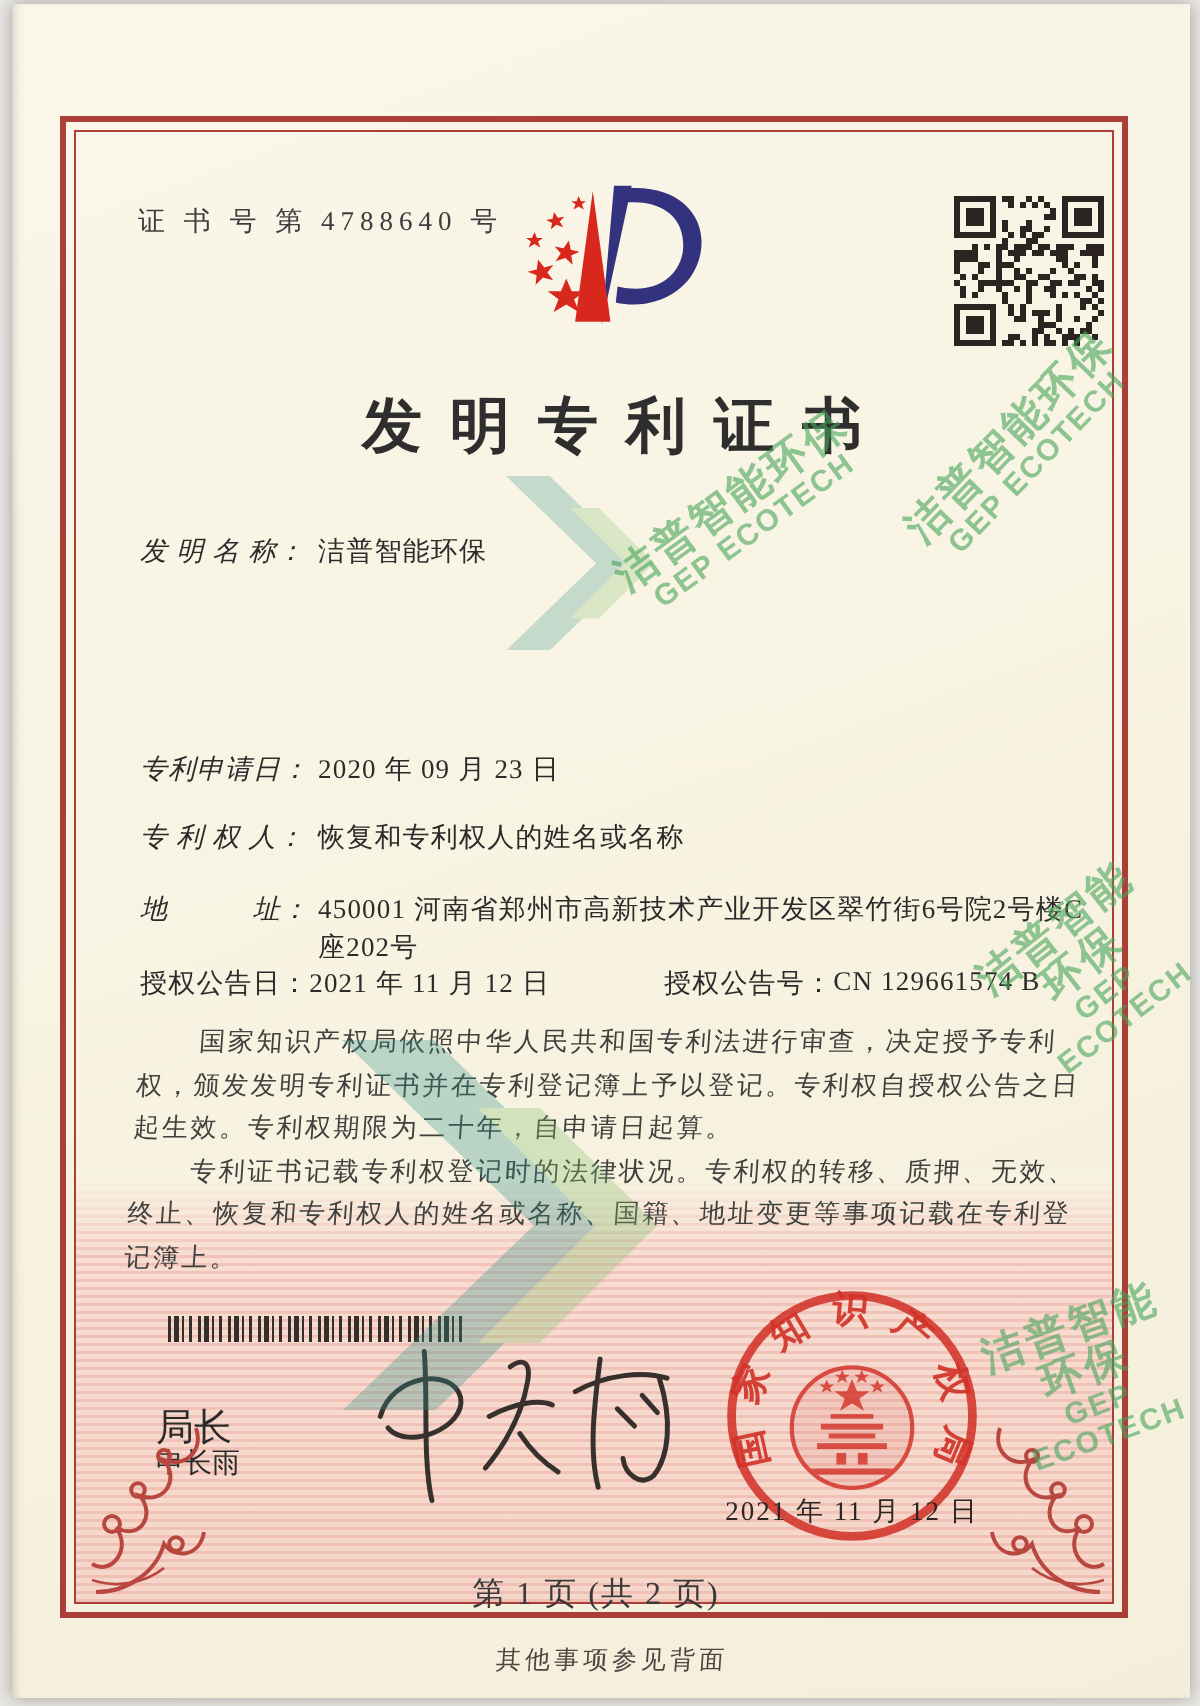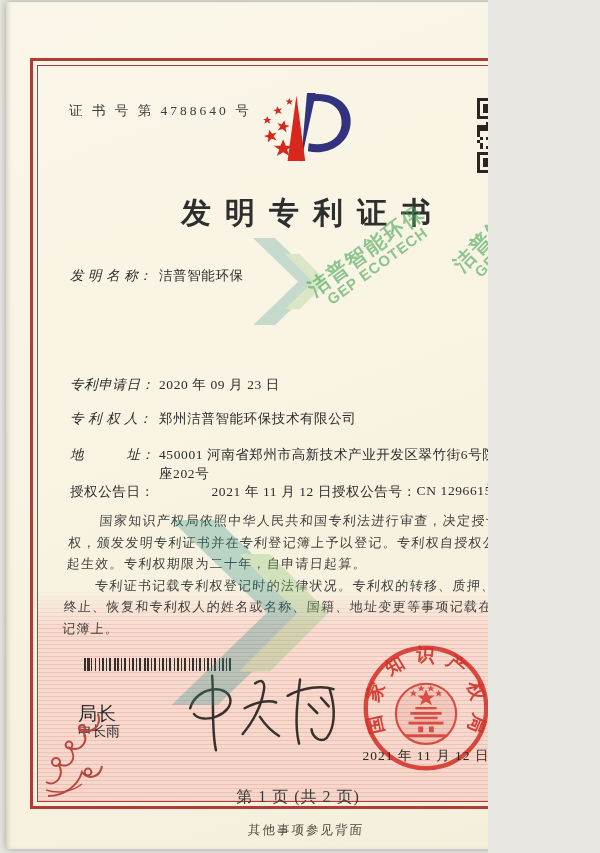--- a/index.html
+++ b/index.html
@@ -1,18 +1,18 @@
 <!DOCTYPE html>
 <html><head>
 <meta charset="utf-8">
 <style>
   * { margin:0; padding:0; box-sizing:border-box; }
   html,body { width:600px; height:853px; }
   body { background:#e9e7e2; font-family:"Liberation Serif","DejaVu Serif",serif; }
-  .page { position:relative; width:488px; height:853px; overflow:hidden; }
+  .page { position:relative; width:600px; height:853px; overflow:hidden; }
   .paper { position:absolute; left:6px; top:2px; width:589px; height:847px;
            background:linear-gradient(160deg,#faf6e9 0%,#f8f3e1 55%,#f4efdb 100%);
            box-shadow:0 0 8px rgba(0,0,0,.30), inset 4px 0 6px -4px rgba(0,0,0,.25); }
   
   .frame { position:absolute; left:31px; top:63px; width:520px; height:737px;
            border:1px solid #ac3e37; outline:3px solid #ac3e37; outline-offset:4px; }
   .pink-panel { position:absolute; left:0; right:0; bottom:0; height:215px;
            background:
              repeating-linear-gradient(0deg, rgba(224,128,116,.26) 0 1.4px, rgba(250,222,212,.18) 1.4px 4px),
              linear-gradient(#f7ddd2,#f5d5c9); }
@@ -23,21 +23,21 @@
   .qr { position:absolute; left:471px; top:96px; width:75px; height:75px; fill:#2b2420; }
   .title { position:absolute; left:0; width:600px; top:191px; text-align:center;
            font-size:30px; font-weight:600; letter-spacing:14px; padding-left:14px; color:#2e2e2e; }
   .field-row { position:absolute; left:64px; width:478px; display:flex; font-size:13.5px;
            color:#2b2b2b; line-height:18.5px; letter-spacing:.6px; }
   .field-row .lbl { flex:none; width:89px; white-space:nowrap;font-style:italic; }
   .field-row .val { flex:1; }
   .blurred { filter:blur(1.6px); opacity:.75; }
   .grant-row { position:absolute; left:64px; top:481px; width:480px; display:flex; font-size:13.5px;
            color:#2b2b2b; letter-spacing:.6px; }
-  .grant-row .pair1 { display:flex; width:262px;justify-content:space-between; }
+  .grant-row .pair1 { display:flex; width:262px; }
   .grant-row .pair2 { display:flex; }
   .grant-row .lbl { white-space:nowrap; }
   .paras { position:absolute; left:60px; top:508px; width:478px; font-size:13px; line-height:21.5px;
            letter-spacing:1.3px; color:#40403e; transform:skewX(-4deg); }
   .paras p { text-indent:2.3em; }
   .barcode { position:absolute; left:78px; top:656px; width:150px; height:13px;
            background:repeating-linear-gradient(90deg,#33302b 0 1.5px,transparent 1.5px 3px,
              #33302b 3px 5.5px,transparent 5.5px 7px,#33302b 7px 8px,transparent 8px 10.5px,
              #33302b 10.5px 12px,transparent 12px 15px); }
   .signer-title { position:absolute; left:72px; top:699px; font-size:19px; color:#2a2a2a;
@@ -297,21 +297,21 @@
     <div class="field-row" style="top:265px">
       <span class="lbl">发 明 名 称：</span>
       <span class="val">洁普智能环保</span>
     </div>
     <div class="field-row" style="top:374px">
       <span class="lbl">专利申请日：</span>
       <span class="val">2020 年 09 月 23 日</span>
     </div>
     <div class="field-row" style="top:408px">
       <span class="lbl">专 利 权 人：</span>
-      <span class="val">郑州洁普智能环保技术有限公司</span>
+      <span class="val">恢复和专利权人的姓名或名称</span>
     </div>
     <div class="field-row" style="top:444px">
       <span class="lbl">地　　　址：</span>
       <span class="val">450001 河南省郑州市高新技术产业开发区翠竹街6号院2号楼C座202号</span>
     </div>
 
     <div class="grant-row">
       <span class="pair1">
         <span class="lbl">授权公告日：</span>
         <span class="val">2021 年 11 月 12 日</span>

